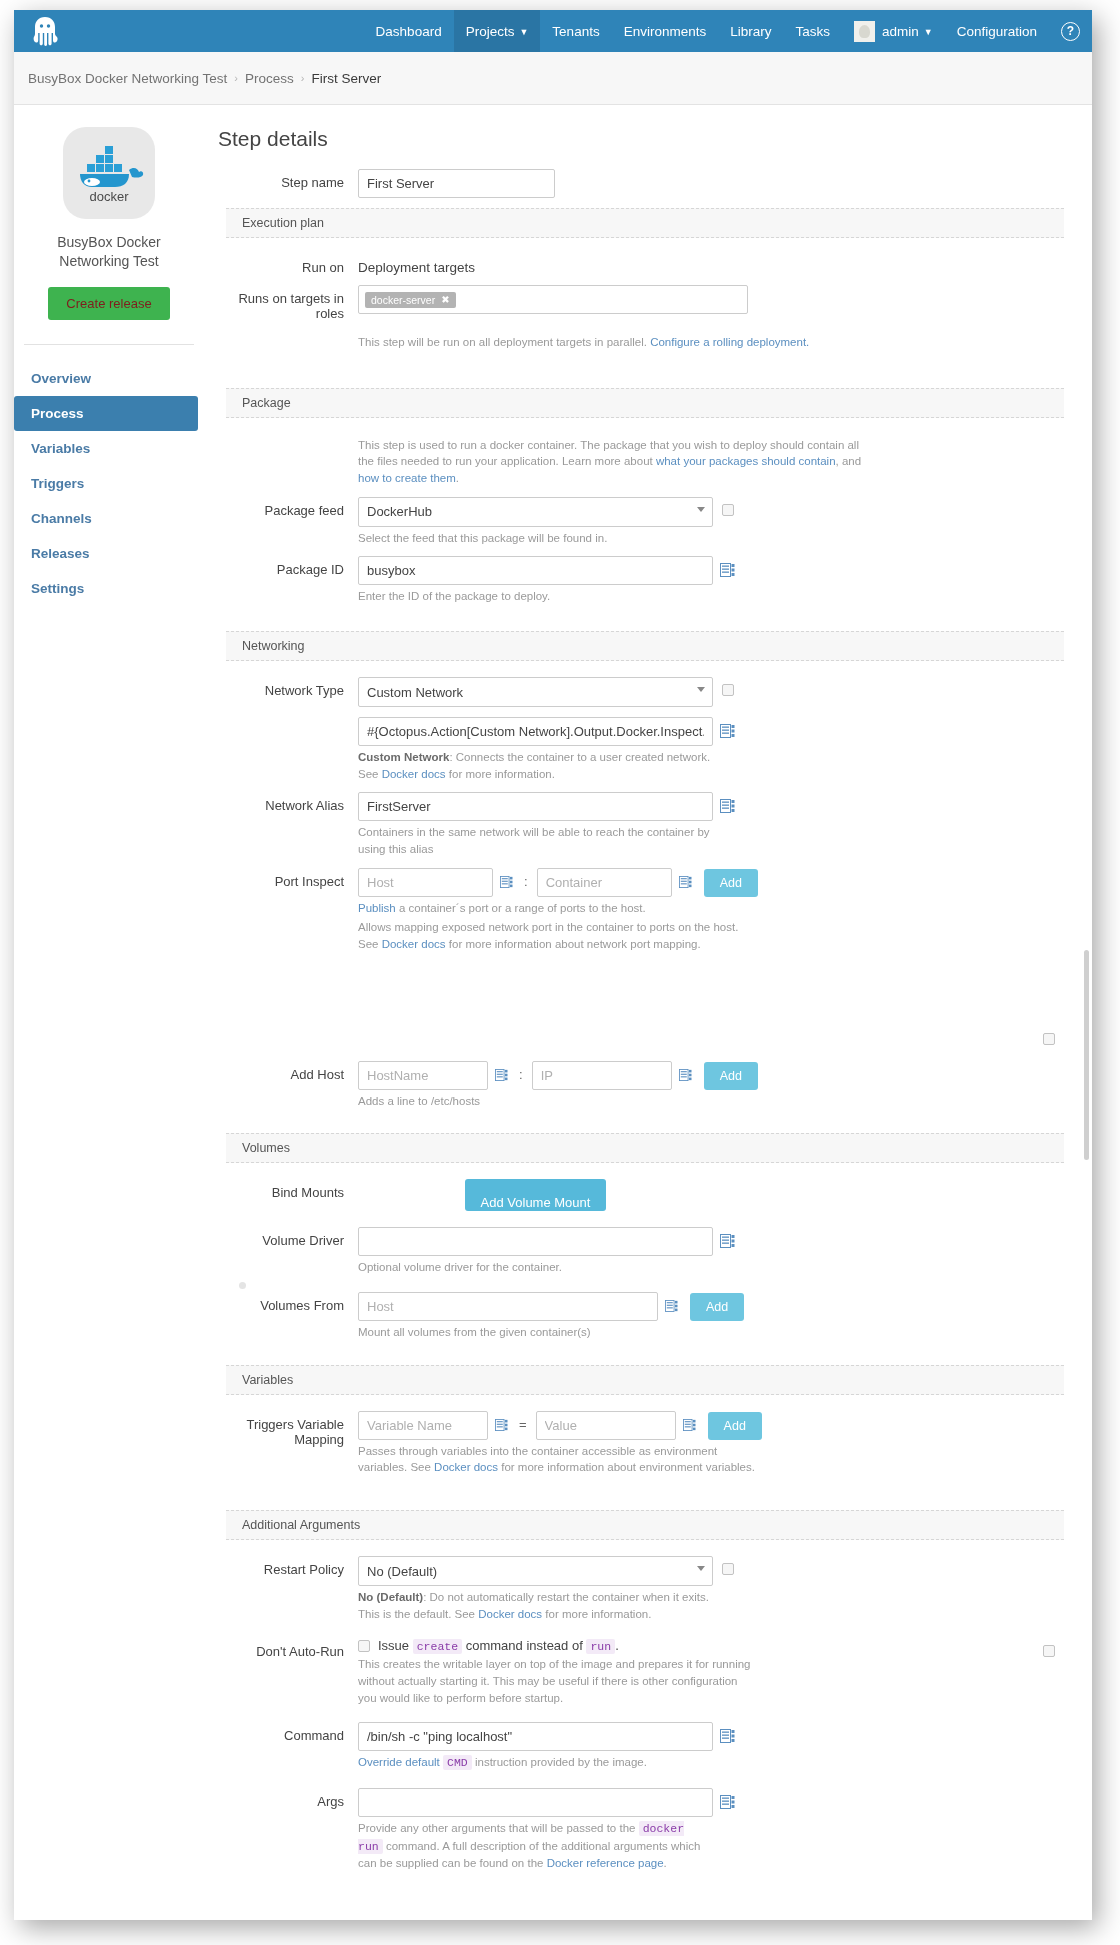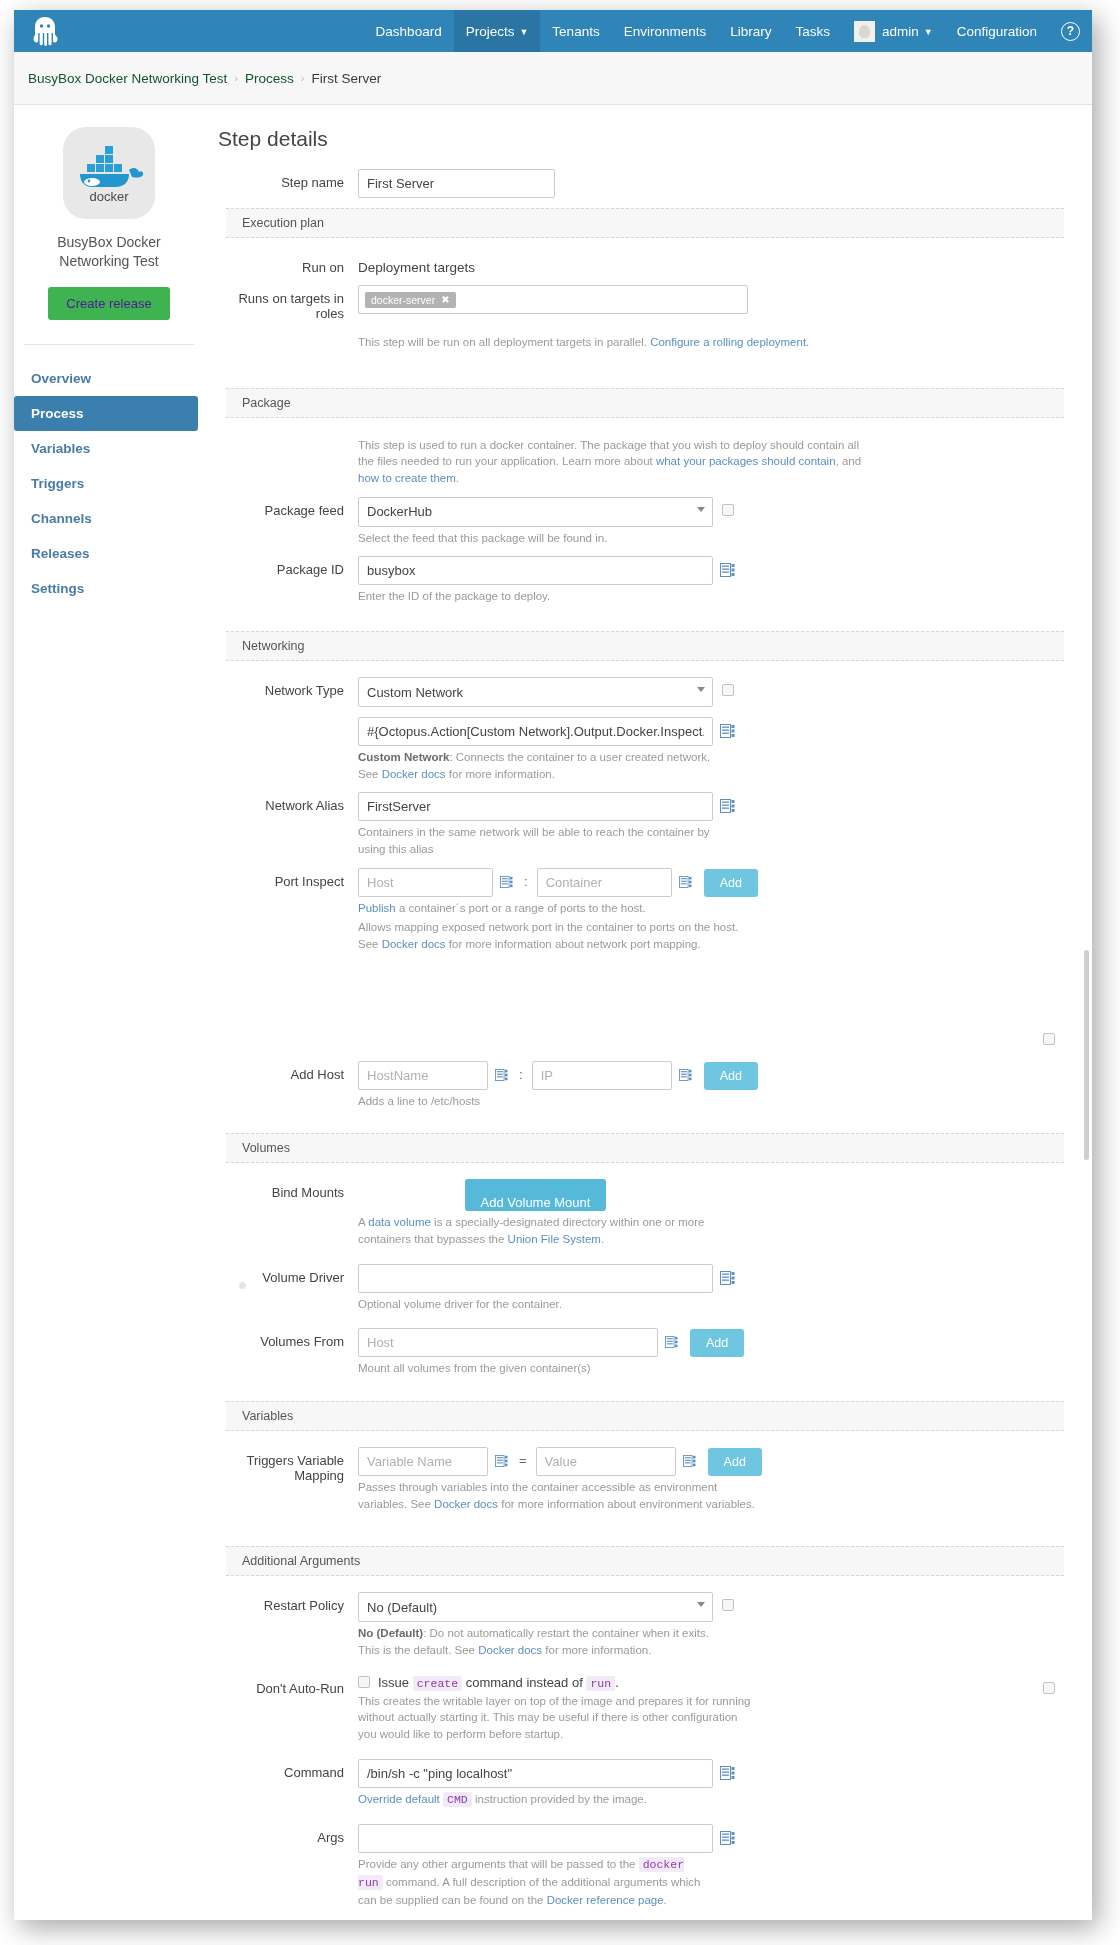--- a/index.html
+++ b/index.html
@@ -61,21 +61,21 @@
   
   .breadcrumb-bar {
     height: 53px;
     background:#f7f7f7;
     border-bottom:1px solid #e3e3e3;
     display:flex; align-items:center;
     padding-left: 14px;
     font-size: 13.5px;
     color:#444;
   }
-  .crumb { color:#14532d; cursor:pointer; }
+  .crumb { color:#737373; cursor:pointer; }
   .crumb.last { color:#3a3a3a; cursor:default; }
   .crumb-sep { color:#b5b5b5; margin:0 7px; font-size:11px; }
   
   .content { display:flex; }
   .sidebar {
     width: 190px;
     padding-top: 22px;
     flex: 0 0 190px;
   }
   .proj-thumb {
@@ -84,21 +84,21 @@
     display:flex; align-items:center; justify-content:center;
     flex-direction:column;
     border-radius:23px;
   }
   .proj-title {
     text-align:center; margin-top: 14px;
     font-size: 14px; color:#555; line-height: 1.35;
   }
   .create-release {
     display:block; margin: 16px auto 0 auto;
-    background:#3eb34f; color:#4c1d95;
+    background:#3eb34f; color:#7f1d1d;
     border:none; border-radius:3px;
     padding: 9px 18px;
     font-size: 13px;
     font-family: "Liberation Sans", sans-serif;
     cursor:pointer;
   }
   .side-rule { border-top:1px solid #e2e2e2; margin: 24px 10px 0 10px; }
   .side-menu { margin-top: 16px; }
   .side-item {
     padding: 10px 0 10px 17px;
@@ -529,23 +529,20 @@
       </div>
 
       <div class="section-head" style="margin-top:24px">Volumes</div>
 
       <div class="row">
         <div class="lbl">Bind Mounts</div>
         <div class="field">
           <div style="display:flex;justify-content:center;max-width:355px">
             <button class="btn-vol">Add Volume Mount</button>
           </div>
-          <div class="help" style="max-width:400px">
-            <span>A </span><a class="lnk">data volume</a><span> is a specially-designated directory within one or more containers that bypasses the </span><a class="lnk">Union File System</a><span>.</span>
-          </div>
         </div>
       </div>
 
       <div class="row">
         <div class="lbl">Volume Driver</div>
         <div class="field" style="max-width:355px">
           <input class="inp" value="" style="">
           <div class="help">Optional volume driver for the container.</div>
         </div>
         <span class="bindicon">

